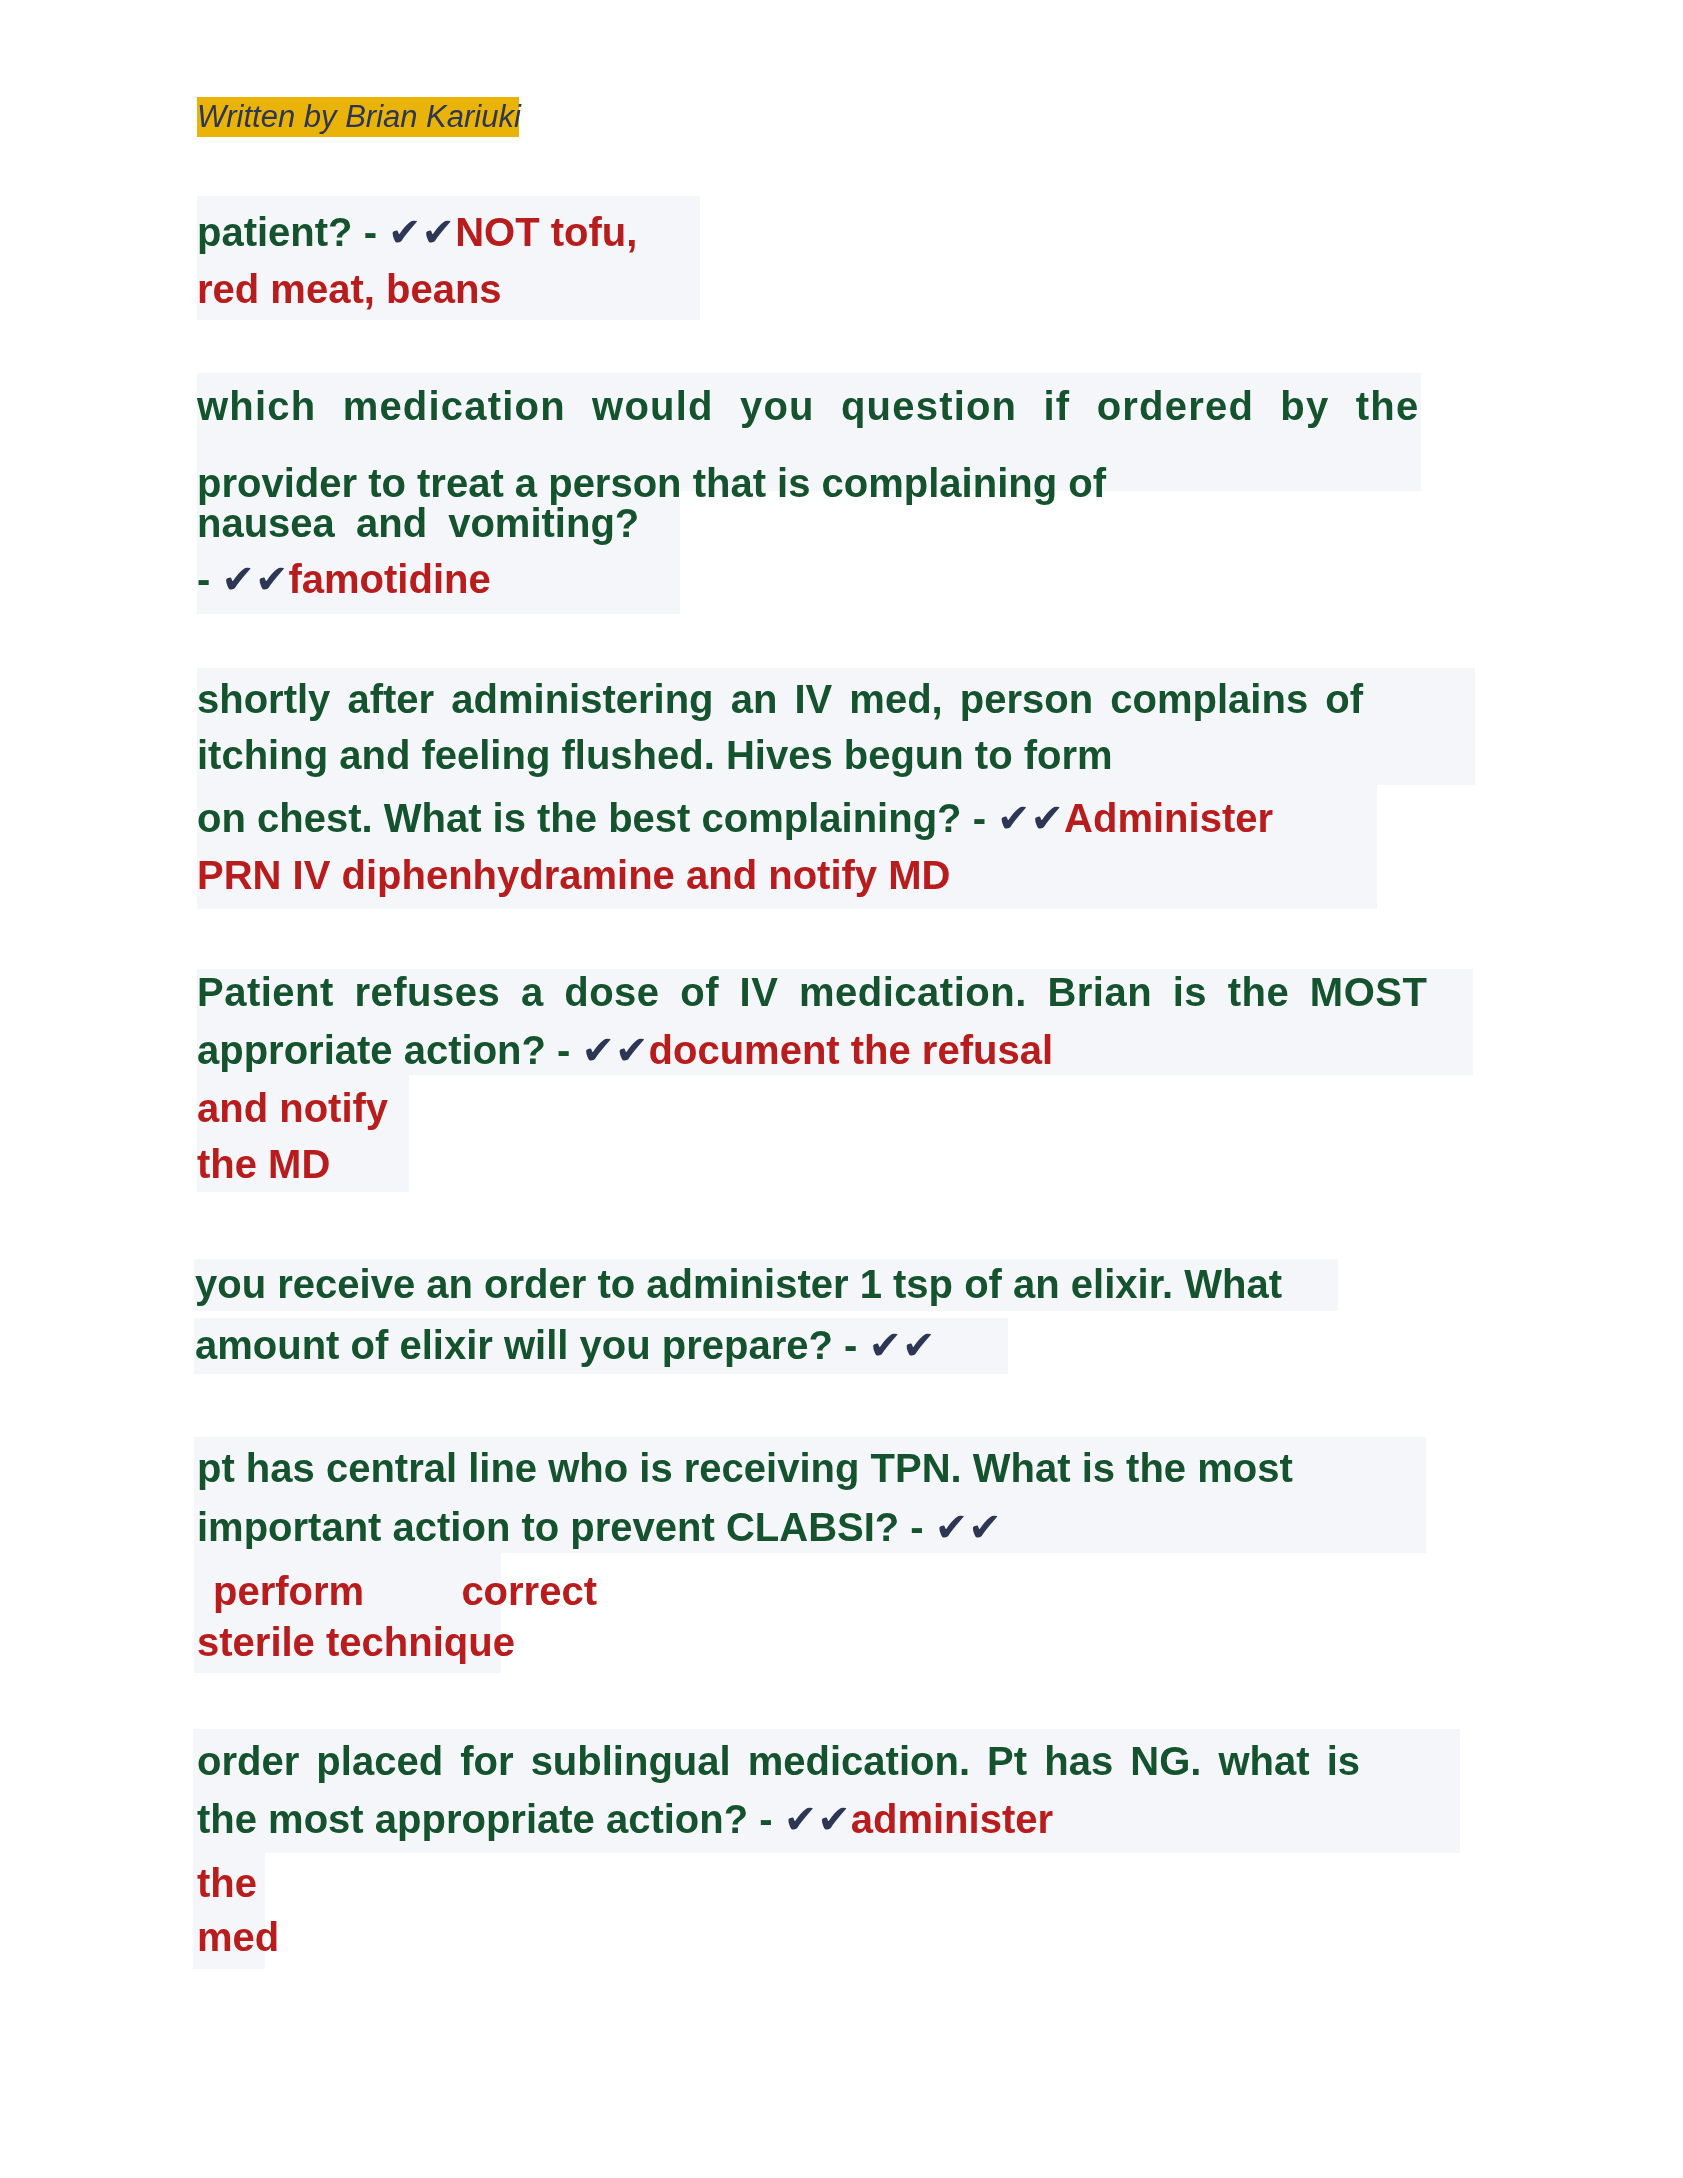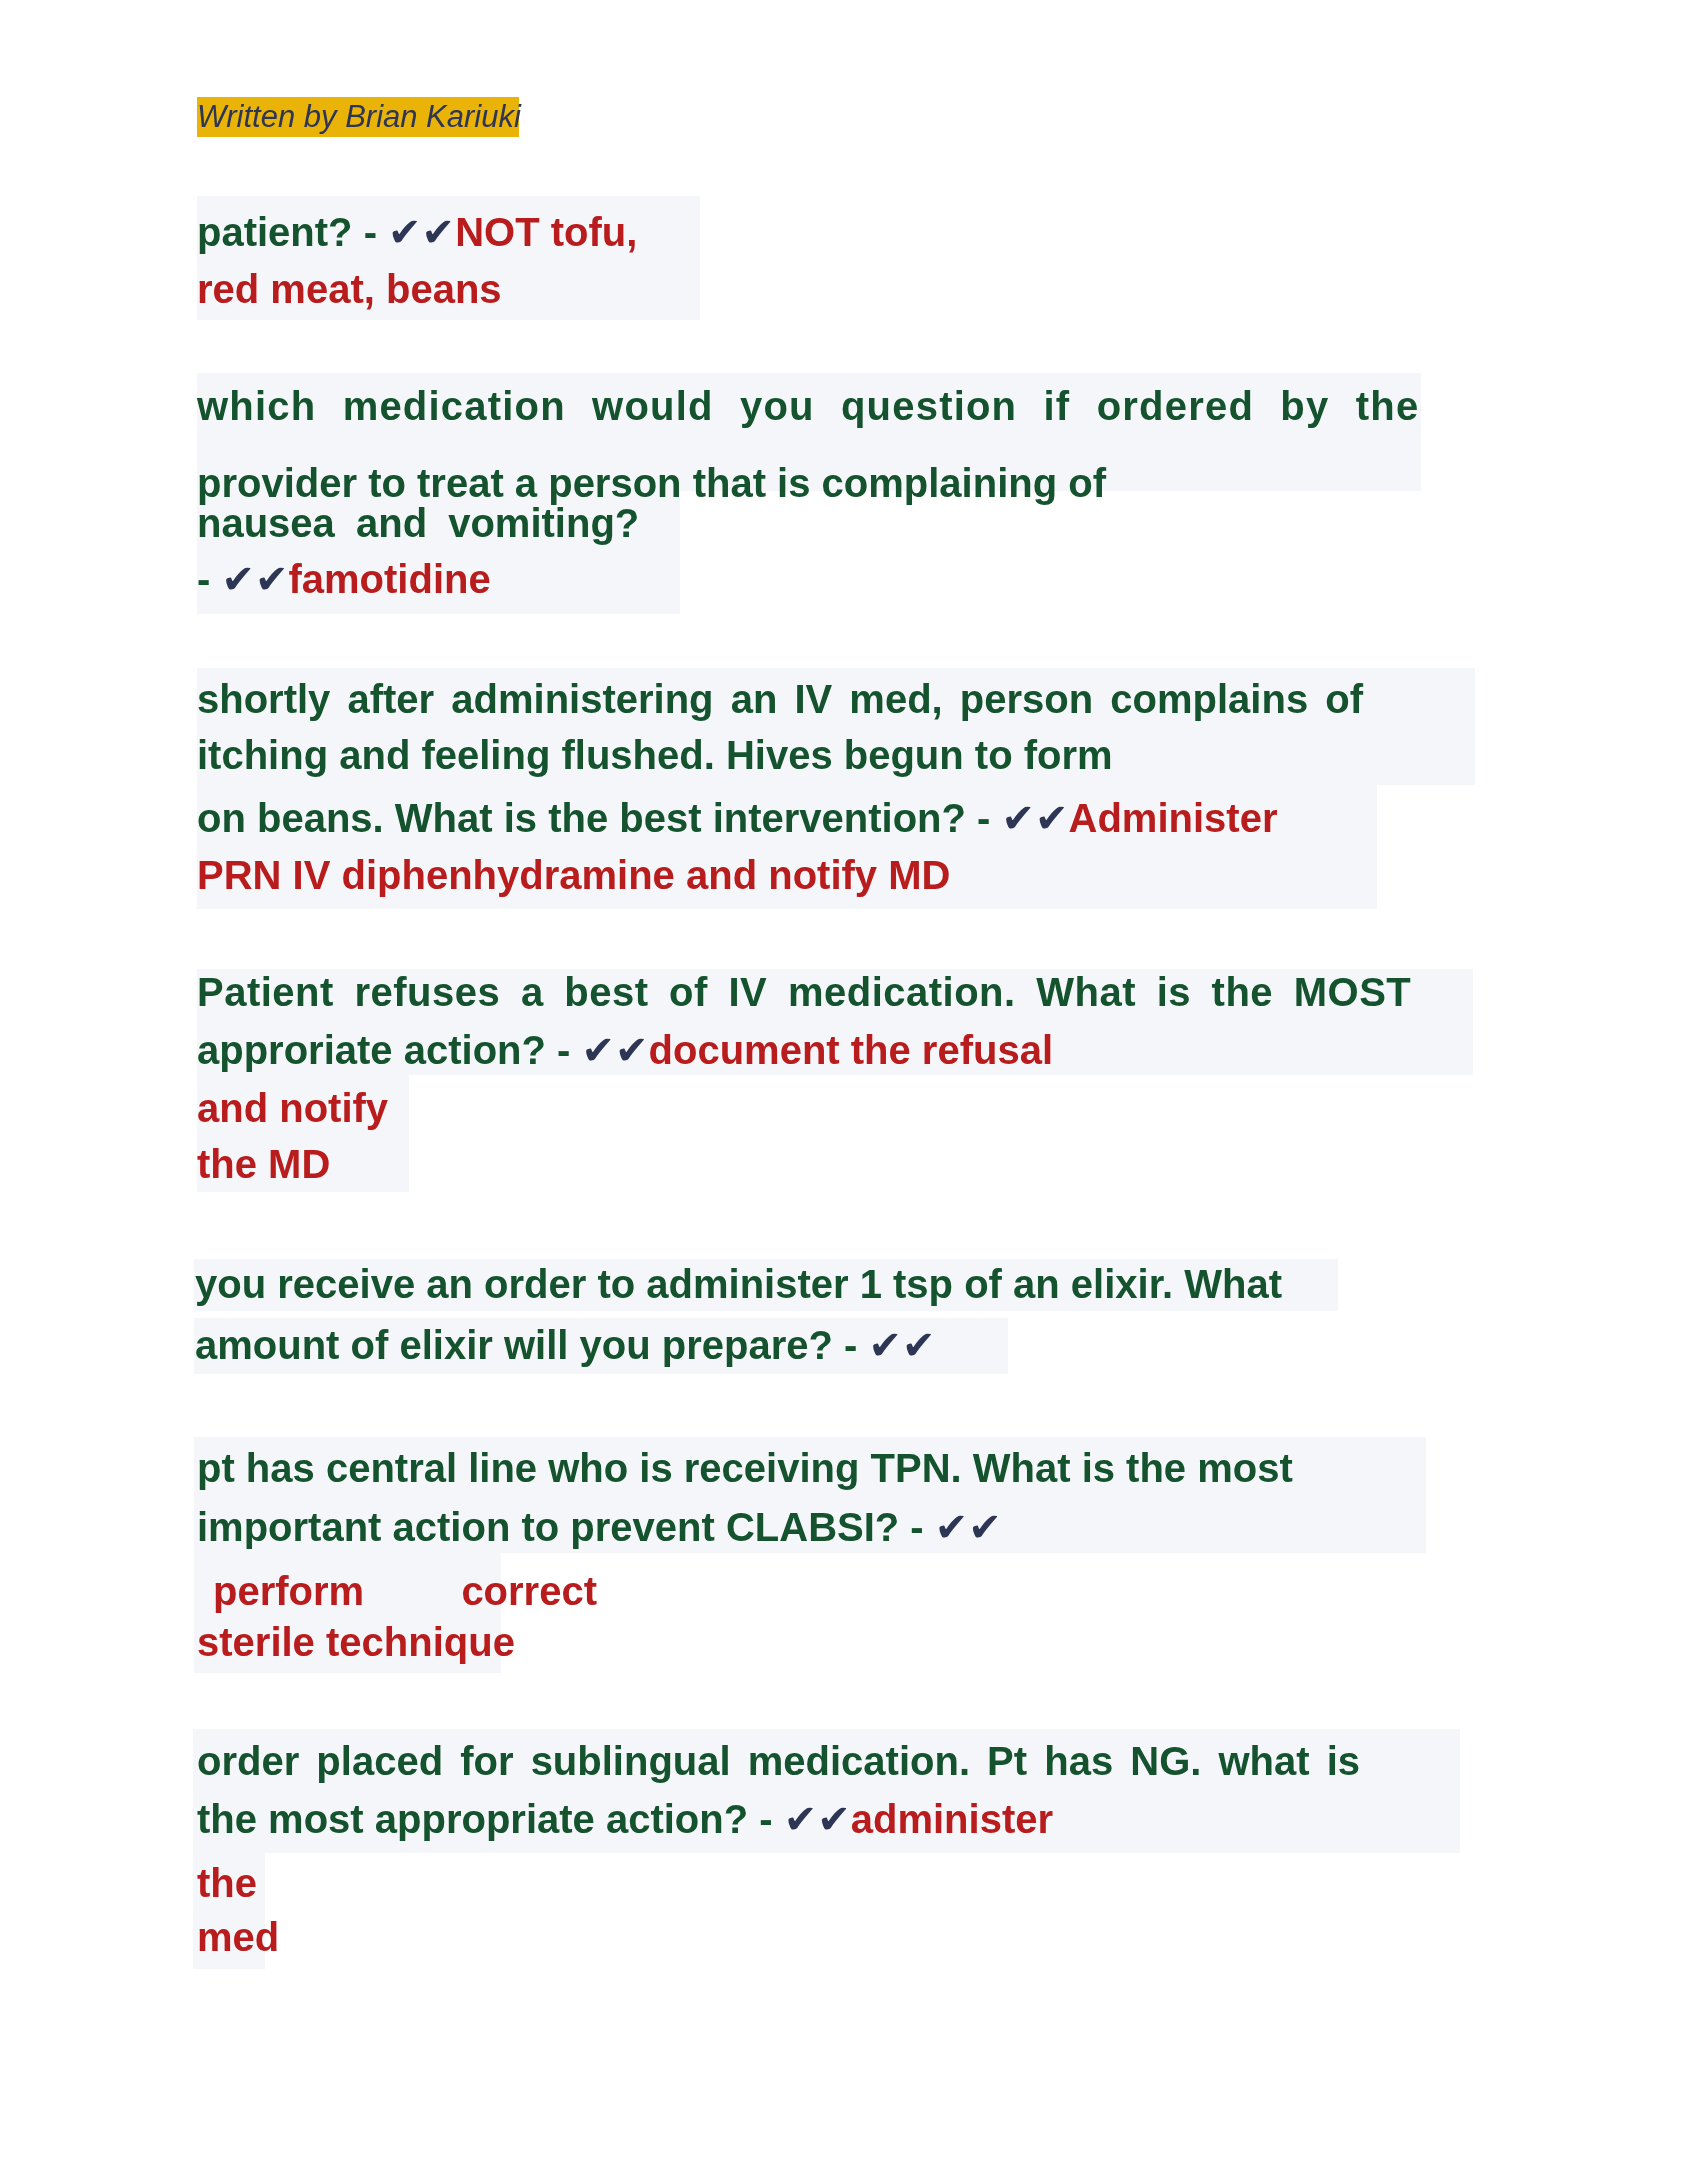--- a/index.html
+++ b/index.html
@@ -45,25 +45,25 @@
 </div>
 <div class="line q" style="top:463px;">provider to treat a person that is complaining of</div>
 <div class="line q" style="top:503px;word-spacing:10px;">nausea and vomiting?</div>
 <div class="line" style="top:559px;">
   <span class="q">- </span><span class="chk">✔✔</span><span class="a">famotidine</span>
 </div>
 
 <div class="line q" style="top:679px;word-spacing:6px;">shortly after administering an IV med, person complains of</div>
 <div class="line q" style="top:735px;">itching and feeling flushed. Hives begun to form</div>
 <div class="line" style="top:798px;">
-  <span class="q">on beans. What is the best intervention? - </span><span class="chk">✔✔</span><span class="a">Administer</span>
+  <span class="q">on chest. What is the best complaining? - </span><span class="chk">✔✔</span><span class="a">Administer</span>
 </div>
 <div class="line a" style="top:855px;">PRN IV diphenhydramine and notify MD</div>
 
-<div class="line q" style="top:972px;word-spacing:9px;letter-spacing:0.5px;">Patient refuses a best of IV medication. What is the MOST</div>
+<div class="line q" style="top:972px;word-spacing:9px;letter-spacing:0.5px;">Patient refuses a dose of IV medication. Brian is the MOST</div>
 <div class="line" style="top:1030px;">
   <span class="q">approriate action? - </span><span class="chk">✔✔</span><span class="a">document the refusal</span>
 </div>
 <div class="line a" style="top:1088px;">and notify</div>
 <div class="line a" style="top:1144px;">the MD</div>
 
 <div class="line q" style="top:1264px;left:195px;">you receive an order to administer 1 tsp of an elixir. What</div>
 <div class="line" style="top:1325px;left:195px;">
   <span class="q">amount of elixir will you prepare? - </span><span class="chk">✔✔</span>
 </div>

